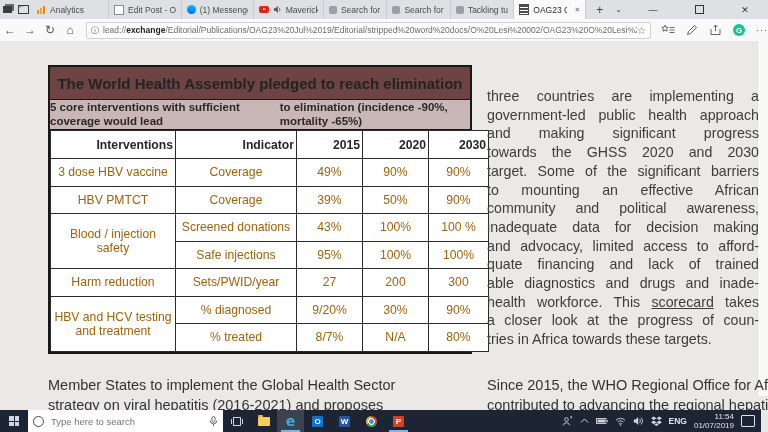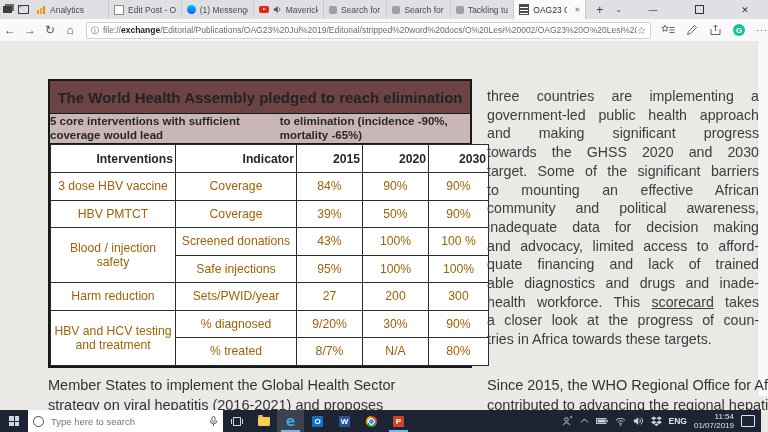--- a/index.html
+++ b/index.html
@@ -47,21 +47,21 @@
   .ab-right{display:flex;align-items:center;gap:11px;margin-left:10px;}
   .ab-right svg{display:block;}
   .grammarly{width:12px;height:12px;border-radius:50%;background:#15c39a;color:#fff;font-size:8px;font-weight:bold;
     display:flex;align-items:center;justify-content:center;}
   .dots{font-size:9px;letter-spacing:1px;color:#444;}
 
   
   #doc{position:absolute;left:0;top:41px;width:768px;height:369px;background:#eae9e6;overflow:hidden;}
   #scrollbar{position:absolute;right:0;top:0;width:10px;height:355px;background:#f9f9f8;border-left:1px solid #e2e2e0;}
 
-  #hep-table{position:absolute;left:48px;top:38px;width:420px;border:2px solid #181818;background:#fff;}
+  #hep-table{position:absolute;left:48px;top:24px;width:420px;border:2px solid #181818;background:#fff;}
   #tbl-title{height:32px;background:#6d4343;border-bottom:1px solid #181818;display:flex;align-items:center;justify-content:center;
     font-weight:bold;font-size:15px;color:#232323;}
   #tbl-subtitle{height:29px;background:#c9b7b7;border-bottom:1px solid #181818;display:flex;flex-direction:row;
     align-items:center;justify-content:center;font-weight:bold;font-size:11.5px;color:#2c2727;line-height:13.5px;}
   #grid{border-collapse:collapse;width:100%;table-layout:fixed;background:#fff;}
   #grid td,#grid th{border:1px solid #2b2b2b;text-align:center;font-size:12.2px;color:#a16207;padding:0 2px;}
   #grid th{font-weight:bold;color:#262626;height:27px;text-align:right;}
   #grid td{height:26.5px;}
   #grid .c1{width:120px;} #grid .c2{width:116px;} #grid .c3{width:61px;} #grid .c4{width:61px;} #grid .c5{width:55px;}
 
@@ -167,21 +167,21 @@
   </div>
 
   <div id="addressbar">
     <span class="nav-btn">←</span>
     <span class="nav-btn">→</span>
     <span class="nav-btn">↻</span>
     <span class="nav-btn">⌂</span>
 
     <div id="urlfield">
       <span class="info">ⓘ</span>
-      <span class="path"><span>file://</span><span class="host">exchange</span><span>/Editorial/Publications/OAG23%20Jul%2019/Editorial/stripped%20word%20docs/O%20Lesi%20002/OAG23%20O%20Lesi%20ATL.pdf</span></span>
+      <span class="path"><span>lead://</span><span class="host">exchange</span><span>/Editorial/Publications/OAG23%20Jul%2019/Editorial/stripped%20word%20docs/O%20Lesi%20002/OAG23%20O%20Lesi%20ATL.pdf</span></span>
       <span class="fav-star">☆</span>
     </div>
 
     <div class="ab-right">
       <span>
           <svg width="14" height="12" viewBox="0 0 14 12">
             <path d="M4 1.2l1 2 2.2.3-1.6 1.5.4 2.2L4 6.2 2 7.2l.4-2.2L.8 3.5 3 3.2z" fill="none" stroke="#555" stroke-width="0.9"></path>
             <path d="M8.5 3.5h5M8.5 6h5M8.5 8.5h5" stroke="#555" stroke-width="0.9"></path>
           </svg>
         </span>
@@ -215,21 +215,21 @@
             <tr>
           <th class="c1">Interventions</th>
           <th class="c2">Indicator</th>
           <th class="c3">2015</th>
           <th class="c4">2020</th>
           <th class="c5">2030</th>
         </tr>
         <tr>
           <td>3 dose HBV vaccine</td>
           <td>Coverage</td>
-          <td>84%</td>
+          <td>49%</td>
           <td>90%</td>
           <td>90%</td>
         </tr>
         <tr>
           <td>HBV PMTCT</td>
           <td>Coverage</td>
           <td>39%</td>
           <td>50%</td>
           <td>90%</td>
         </tr>

